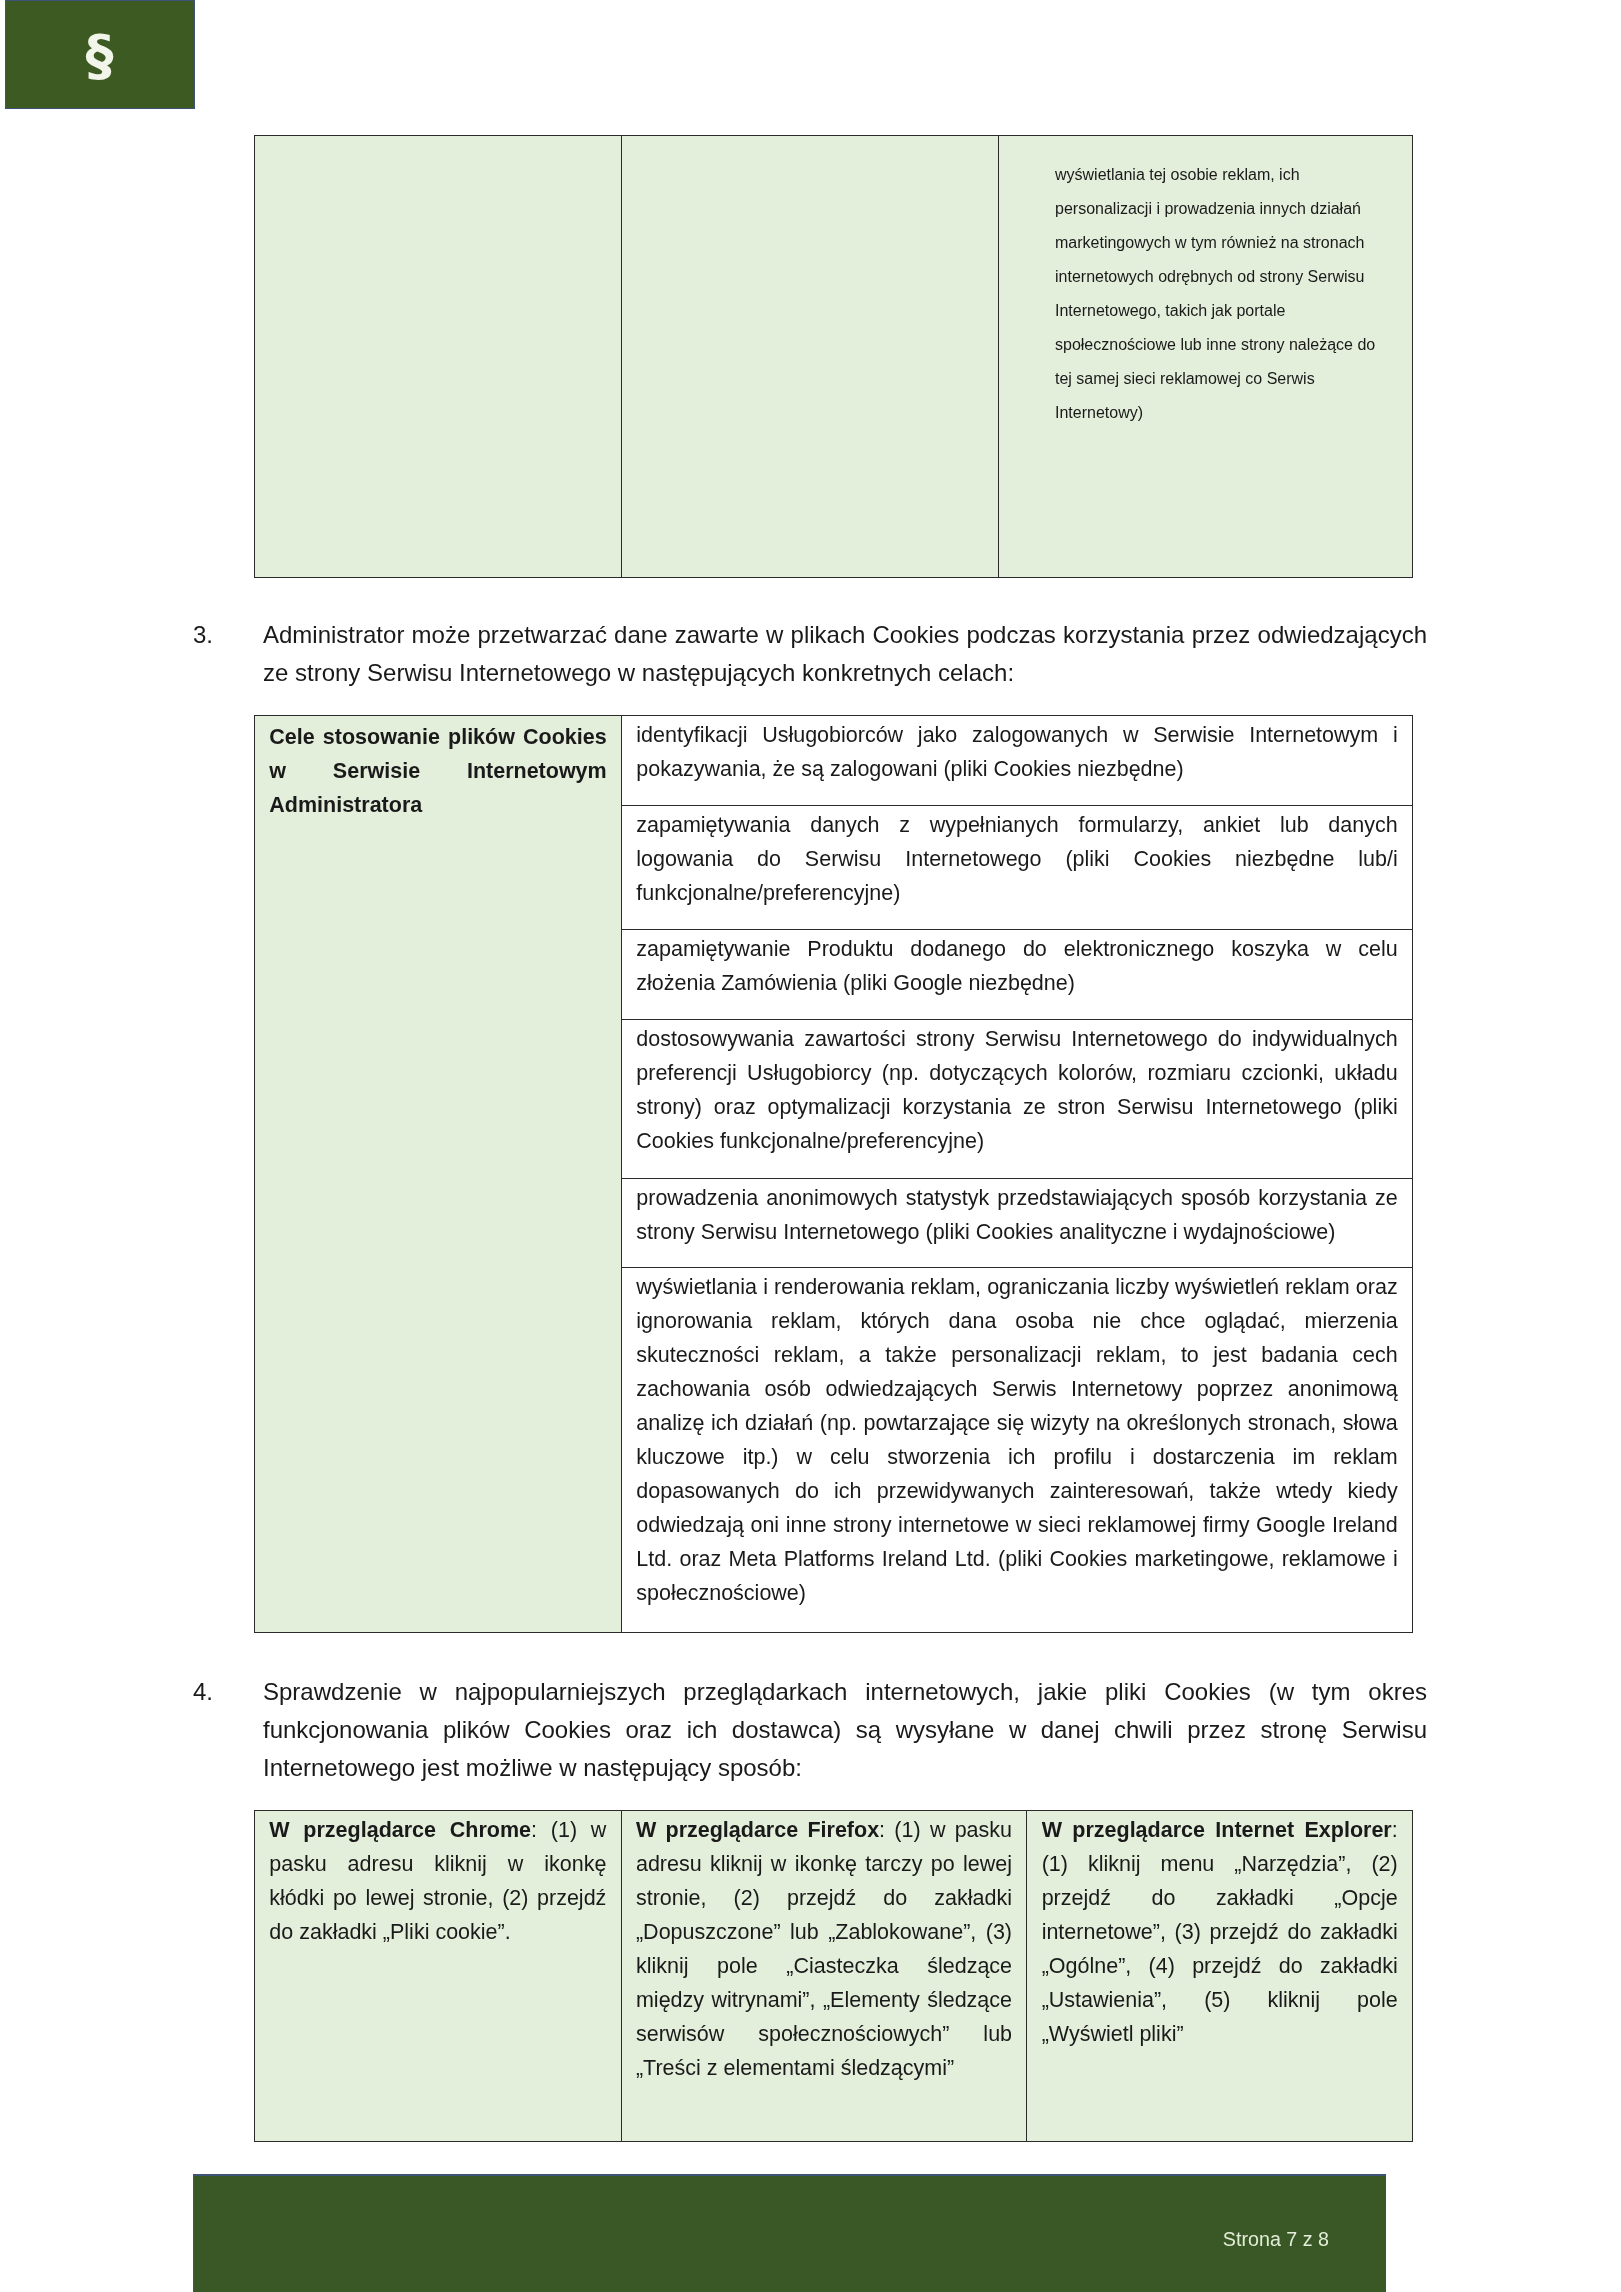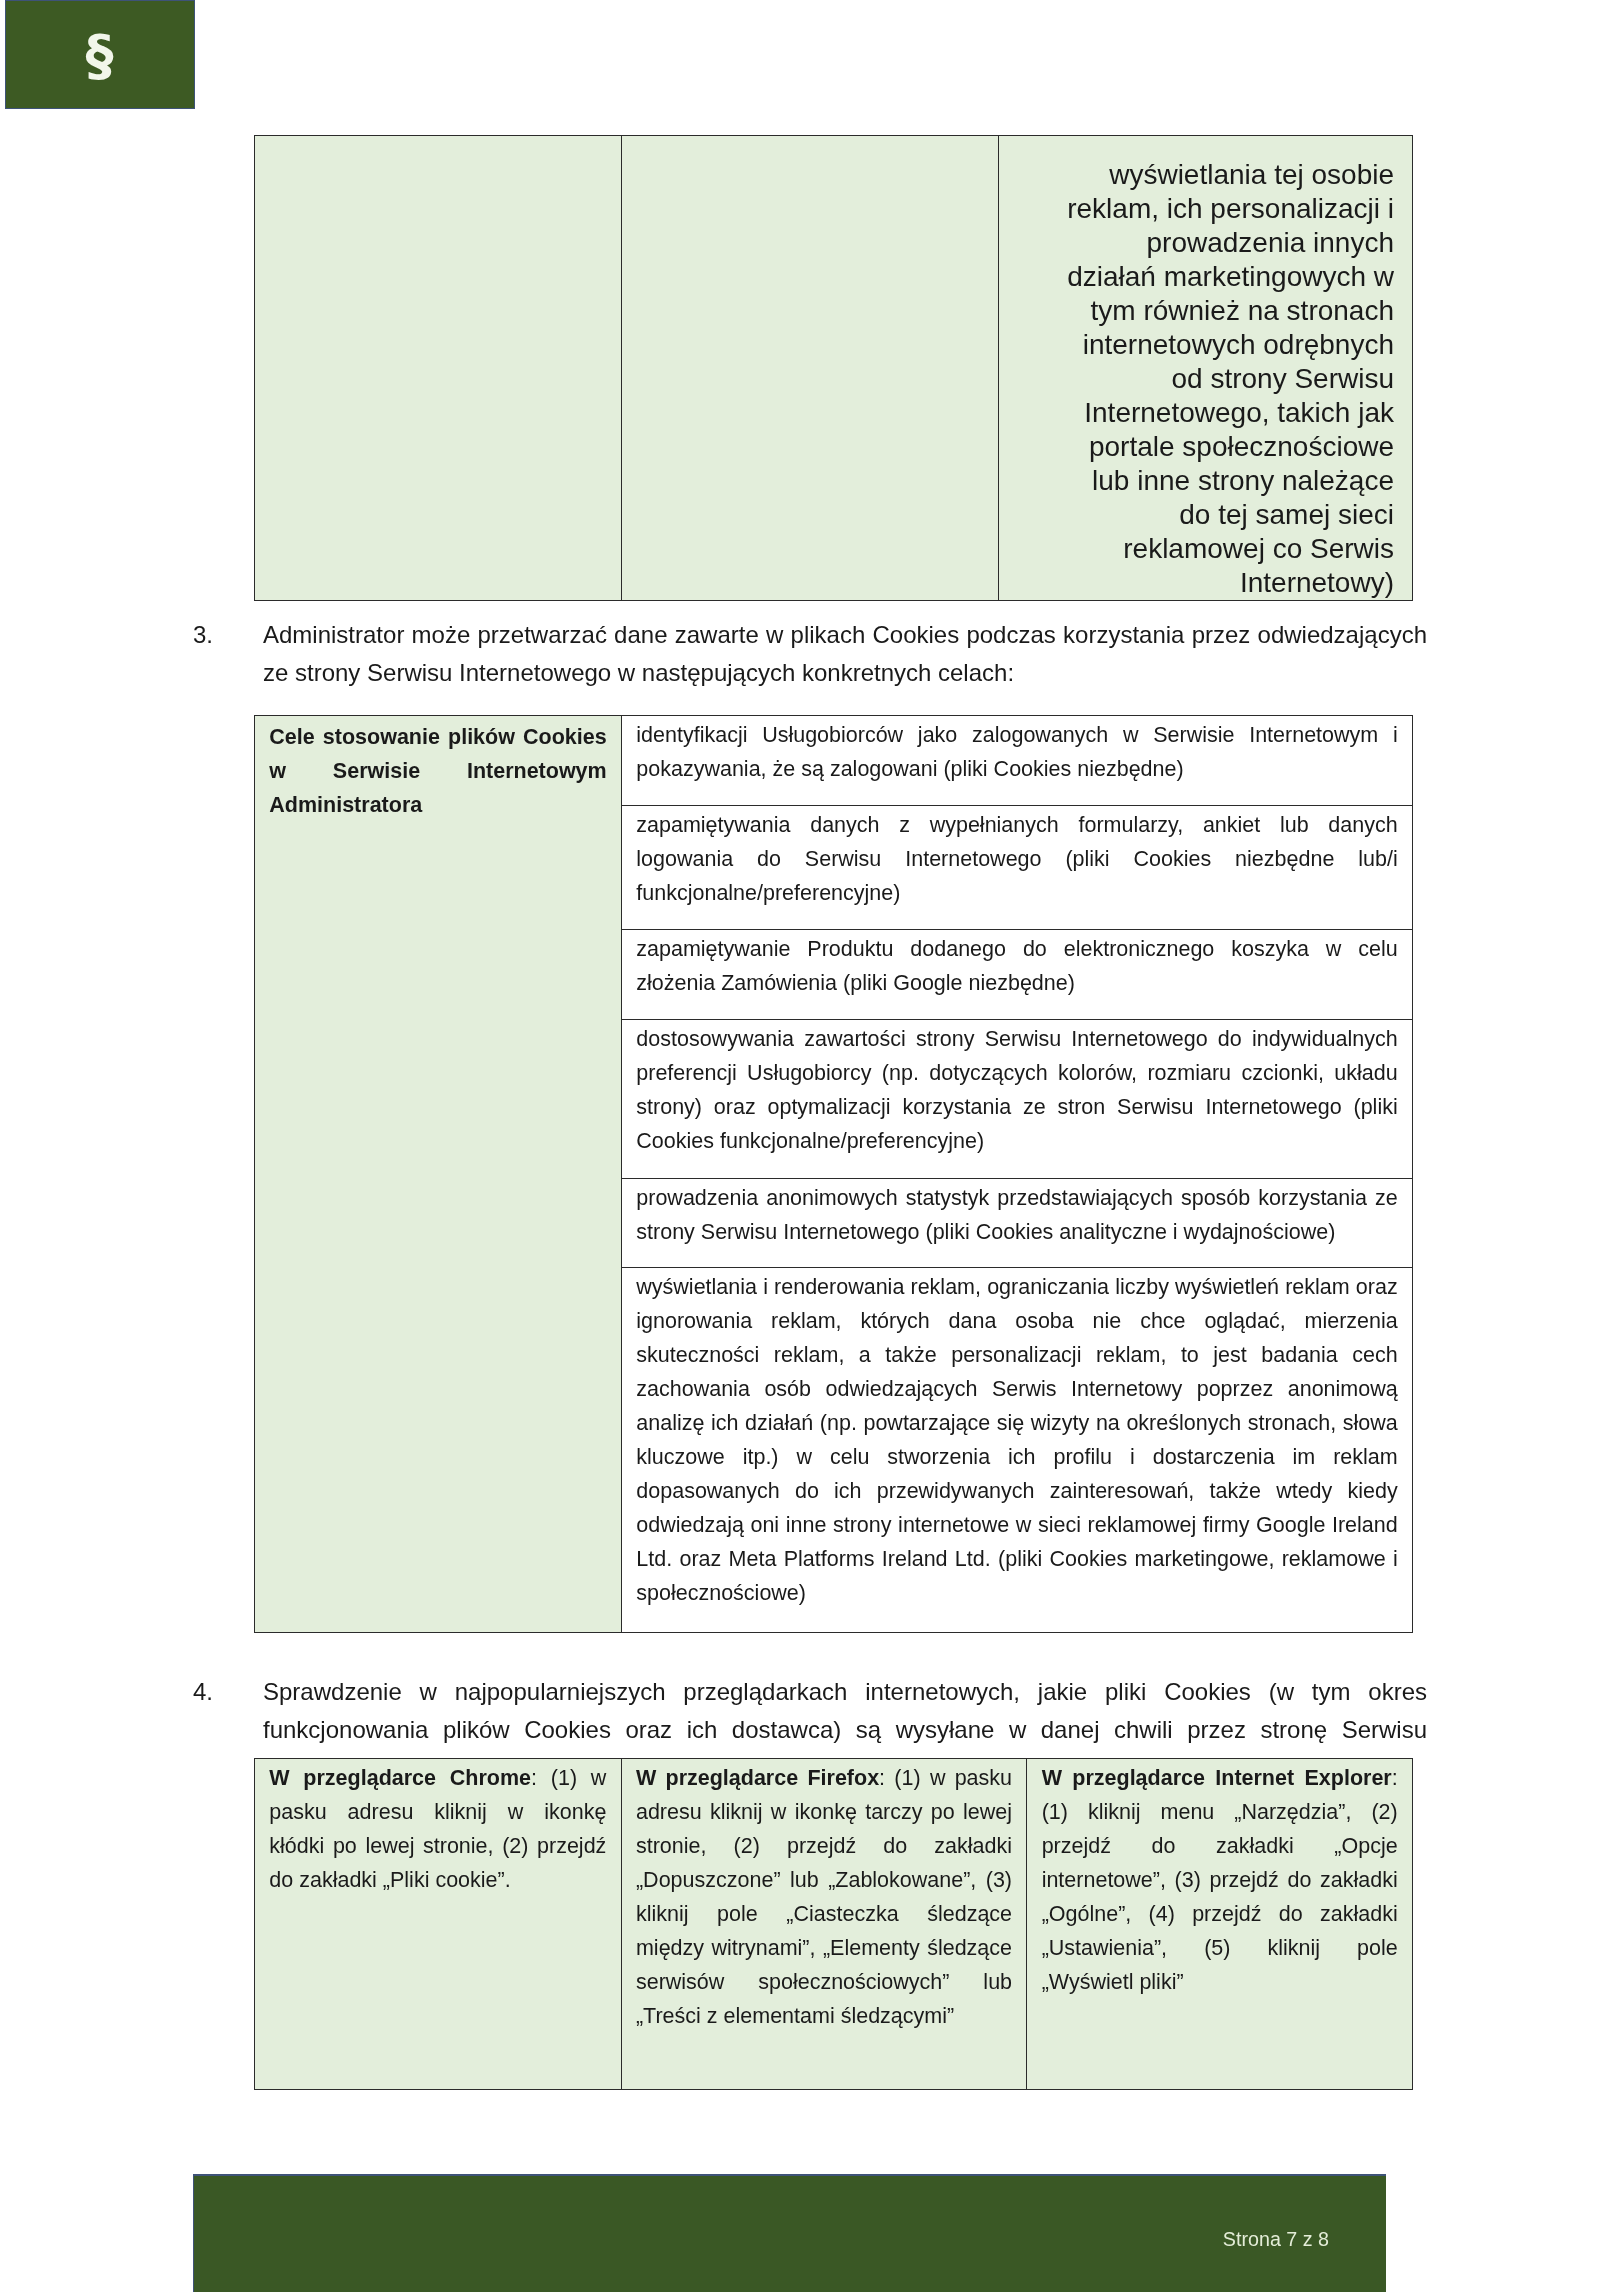--- a/index.html
+++ b/index.html
@@ -24,35 +24,35 @@
   table { border-collapse: collapse; position: absolute; }
   td { border: 1.8px solid #2b2b2b; vertical-align: top; font-size: 21.5px; line-height: 34px; }
   .green { background: #e3eedb; }
   .white { background: #ffffff; }
 
   
   #t1 { left: 254px; top: 135px; width: 1159px; height: 442px; }
   #t1 td { height: 442px; }
   #t1 .c1 { width: 367px; }
   #t1 .c2 { width: 377px; }
-  #t1 .c3 { padding: 21.5px 18px 0 56px; line-height: 34px; font-size: 28px; text-align: right; }
+  #t1 .c3 { padding: 21.5px 18px 0 56px; line-height: 34px; font-size: 16px; }
 
   .para {
     position: absolute; left: 193px; width: 1234px; font-size: 24px; line-height: 38px;
   }
   .para .num { position: absolute; left: 0; top: 0; }
   .para .txt { margin-left: 70px; text-align: justify; text-align-last: left; }
 
   
   #t2 { left: 254px; top: 715px; width: 1159px; }
   #t2 .lbl { width: 367px; padding: 3.6px 14.3px; font-weight: bold; text-align: justify; text-align-last: left; margin-top: 23px; }
   #t2 .val { padding: 1.8px 14.3px 12.5px 14.3px; text-align: justify; text-align-last: left; }
 
   
-  #t3 { left: 254px; top: 1758px; width: 1159px; }
+  #t3 { left: 254px; top: 1810px; width: 1159px; }
   #t3 td { padding: 1.8px 14.3px; height: 331px; text-align: justify; text-align-last: left; }
   #t3 .b1 { width: 367px; }
   #t3 .b2 { width: 406px; }
   #t3 .b3 { width: 386px; }
   .bold { font-weight: bold; }
 </style>
 </head>
 <body>
 
 <div class="logo-box">

